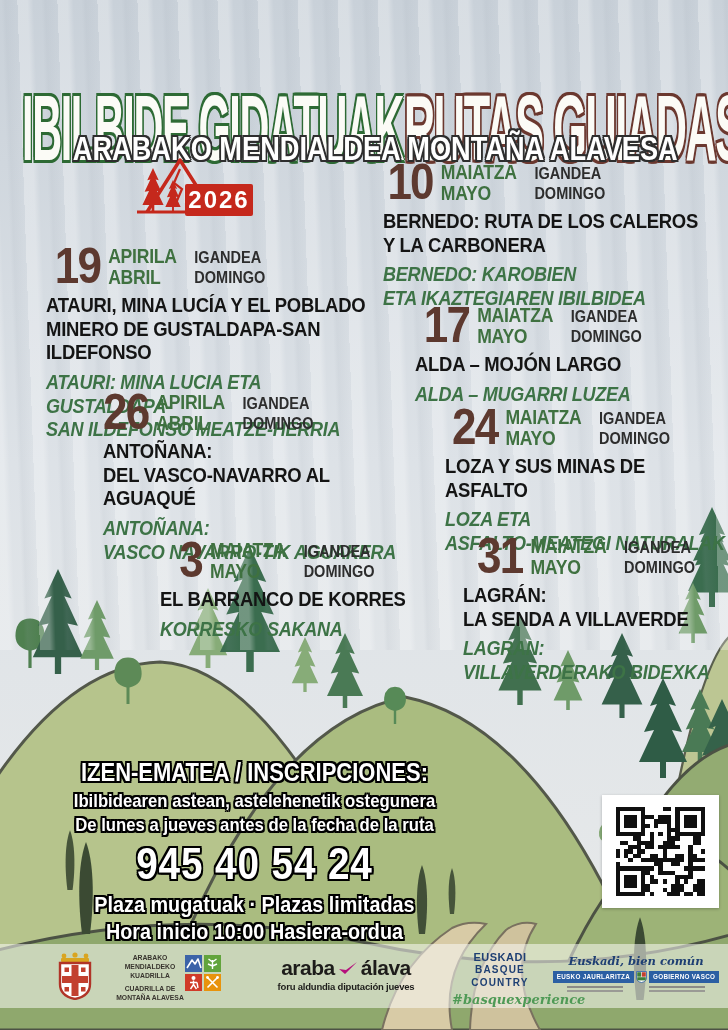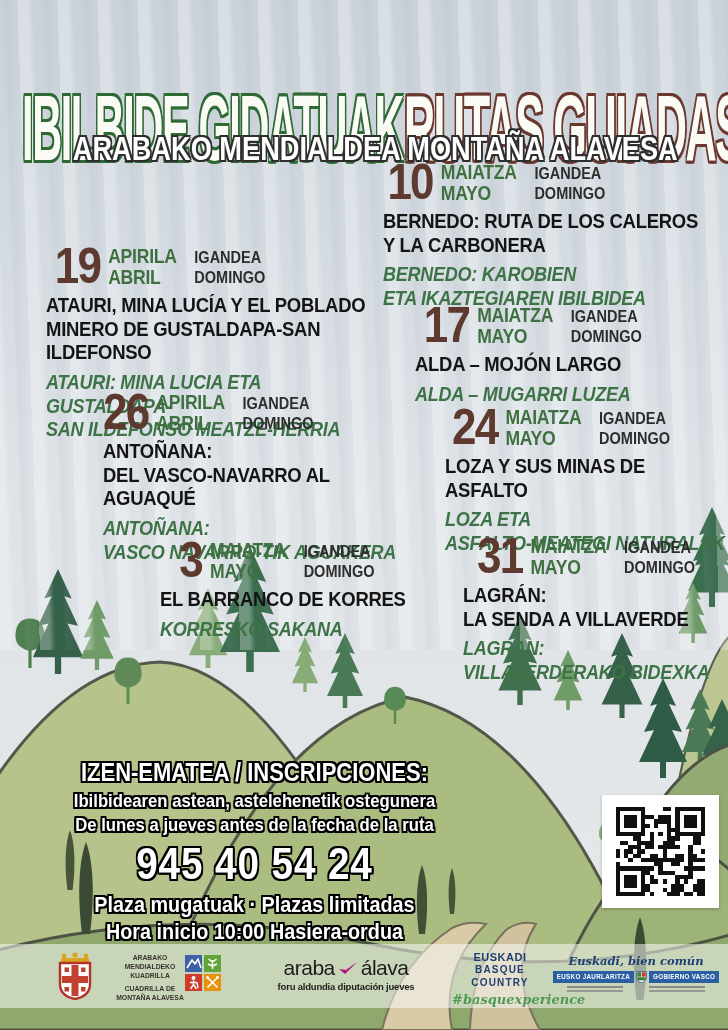--- a/index.html
+++ b/index.html
@@ -51,21 +51,21 @@
 
   .footer{position:absolute;left:0;top:944px;width:728px;height:64px;
           background:rgba(250,250,246,.55);}
   .ft-item{position:absolute;}
   .ft-cuadrilla-text{left:104px;top:10px;width:92px;text-align:center;color:#38342e;}
   .ft-cuadrilla-text p{margin:0;font-size:6.8px;font-weight:800;line-height:1.3;white-space:pre-line;}
   .ft-cuadrilla-text p + p{margin-top:5px;}
   .squares{left:185px;top:11px;display:grid;grid-template-columns:17px 17px;grid-template-rows:17px 17px;gap:2px;}
   .sq{position:relative;}
   .araba{left:266px;top:12px;width:160px;text-align:center;color:#1d1c1a;}
-  .araba-row{display:flex;align-items:center;justify-content:center;gap:3px;font-size:21px;font-weight:400;letter-spacing:-.5px;}
+  .araba-row{display:flex;align-items:center;justify-content:center;gap:3px;font-size:21px;font-weight:700;letter-spacing:-.5px;}
   .araba-sub{font-size:9.5px;font-weight:700;margin-top:1px;letter-spacing:-.2px;}
   .euskadi{left:452px;top:8px;width:96px;text-align:center;color:#1e3f73;}
   .euskadi-n{font-size:11px;font-weight:900;letter-spacing:.5px;line-height:1;}
   .euskadi-s{font-size:10px;font-weight:700;letter-spacing:1.2px;line-height:1.3;}
   .euskadi-t{font-size:13px;font-style:italic;font-weight:700;color:#4f9a56;
              font-family:"DejaVu Serif",serif;margin-top:3px;}
   .gv{left:552px;top:11px;width:168px;text-align:center;}
   .gv-motto{font-size:11.5px;font-style:italic;font-weight:700;color:#1e3f73;
             font-family:"DejaVu Serif",serif;line-height:1.1;}
   .gv-bar{display:flex;align-items:center;justify-content:center;margin-top:3px;gap:2px;}
@@ -186,20 +186,35 @@
     <g style="color:#3b4a33">
         <use href="#cyp" transform="translate(640,1000) scale(0.9)"></use>
       </g>
   </svg>
   <div class="sky-streaks"></div>
 
   <h1 class="title title-eu ol-green">IBILBIDE GIDATUAK</h1>
   <h1 class="title title-es ol-maroon">RUTAS GUIADAS</h1>
   <h2 class="subtitle ol-dark">ARABAKO MENDIALDEA MONTAÑA ALAVESA</h2>
 
+  <div class="year-badge">
+    <svg viewBox="0 0 122 72" width="122" height="72">
+      <path d="M 2 60 L 86 60" stroke="#c5281c" stroke-width="3" fill="none"></path>
+      <path d="M 12 60 L 45 8 L 78 60" stroke="#c5281c" stroke-width="3.5" fill="none" stroke-linejoin="round"></path>
+      <path d="M 45 17 L 39 31 L 47 37 L 41 51" stroke="#c5281c" stroke-width="2.2" fill="none"></path>
+      <g style="color:#c5281c">
+          <use href="#pine" transform="translate(18,60) scale(0.44)"></use>
+        </g>
+      <g style="color:#c5281c">
+          <use href="#pine" transform="translate(38,60) scale(0.32)"></use>
+        </g>
+      <rect x="50" y="32" width="68" height="32" rx="2" fill="#c5281c"></rect>
+      <text x="84" y="56" text-anchor="middle" font-size="24" font-weight="bold" fill="#ffffff" font-family="Liberation Sans, sans-serif" letter-spacing="2">2026</text>
+    </svg>
+  </div>
 
   <article class="event" style="left:46px;top:246px;width:380px">
     <div class="date-row" style="margin-left:10px">
       <span class="day">19</span>
       <span class="months">
           <span>APIRILA</span>
           <span>ABRIL</span>
         </span>
       <span class="weekdays">
           <span>IGANDEA</span>

